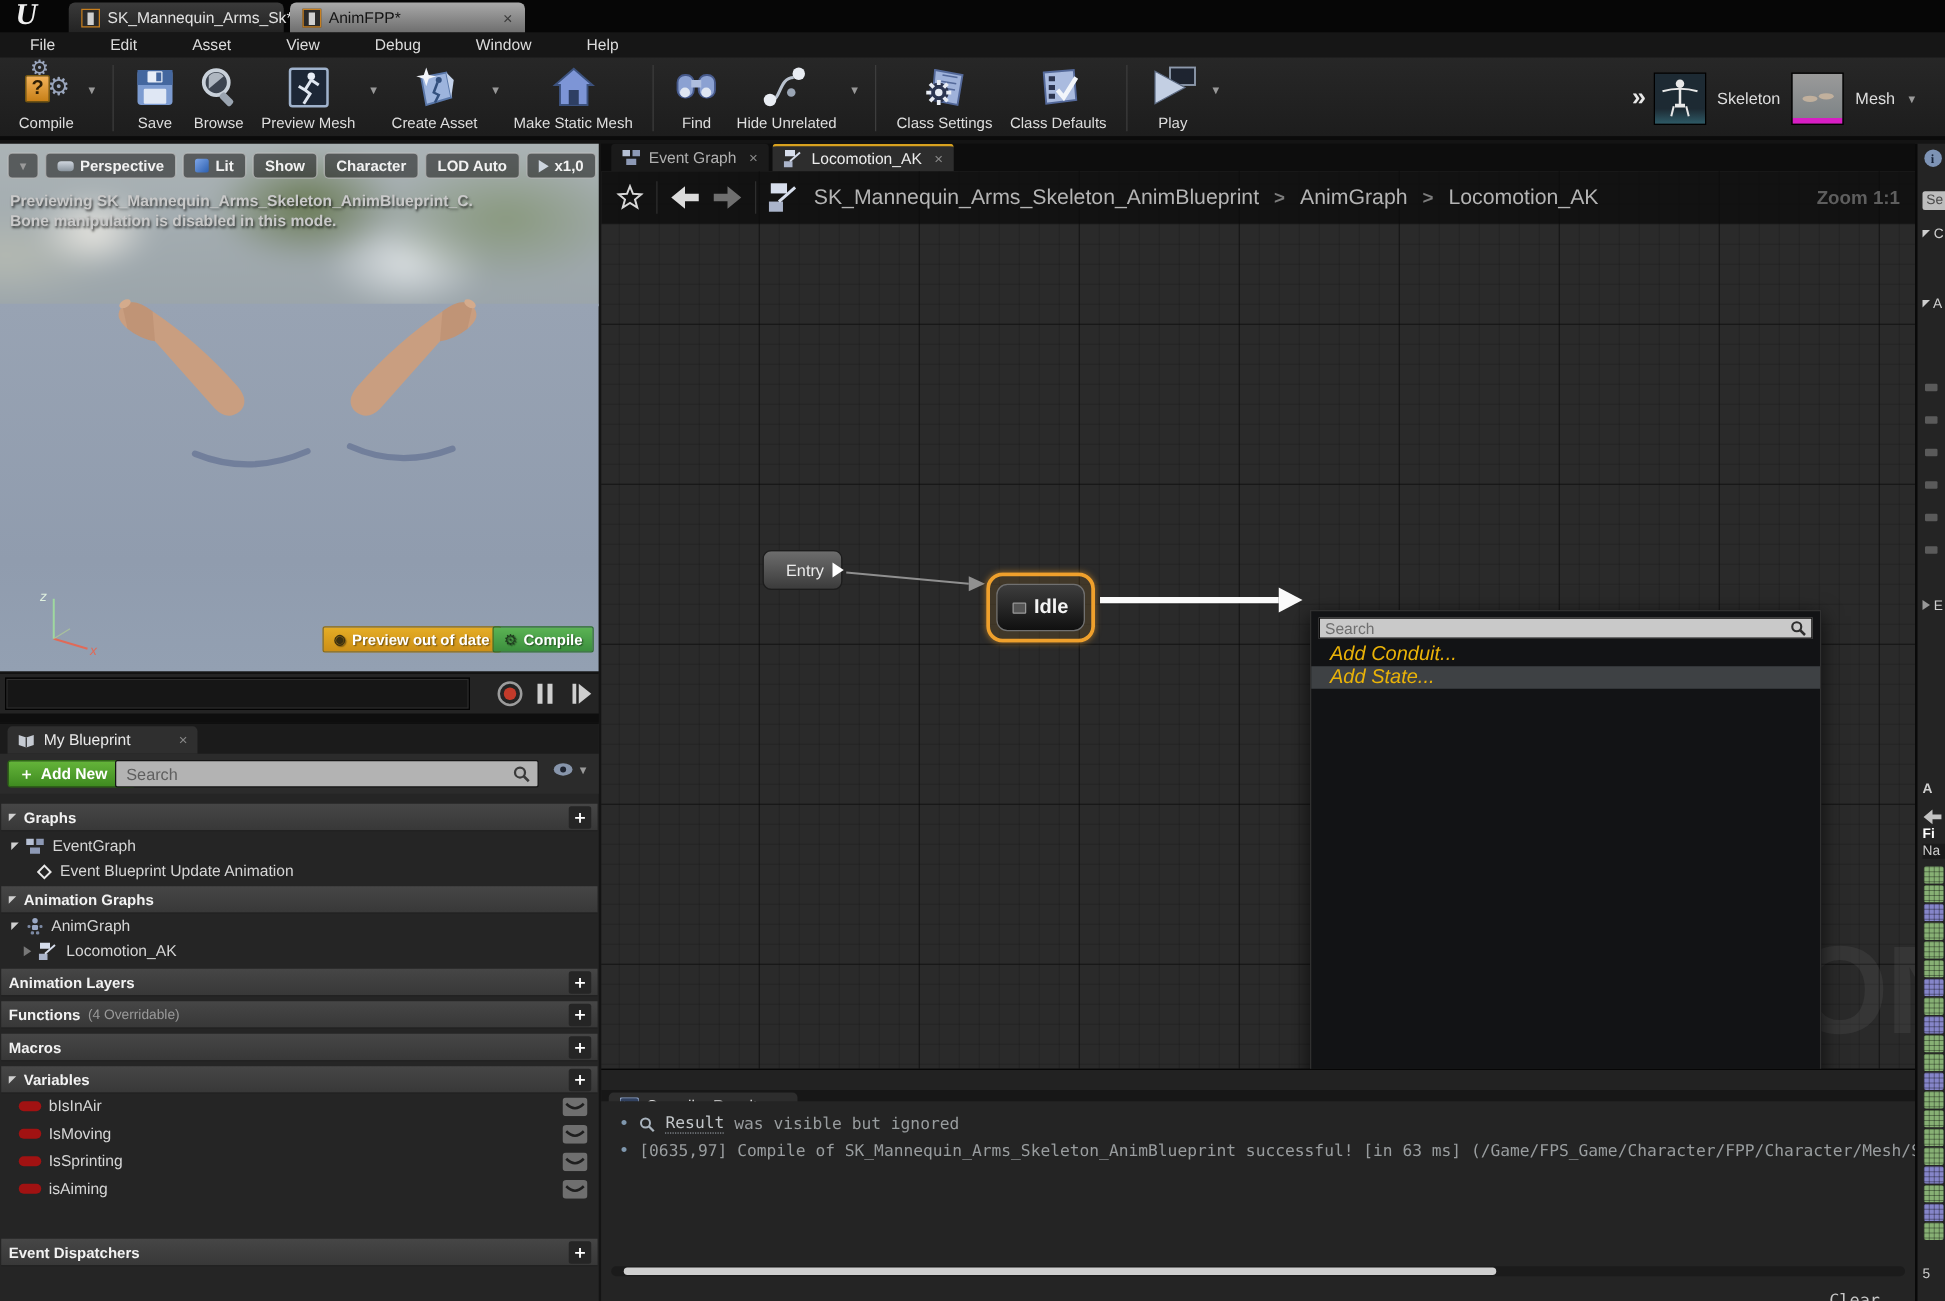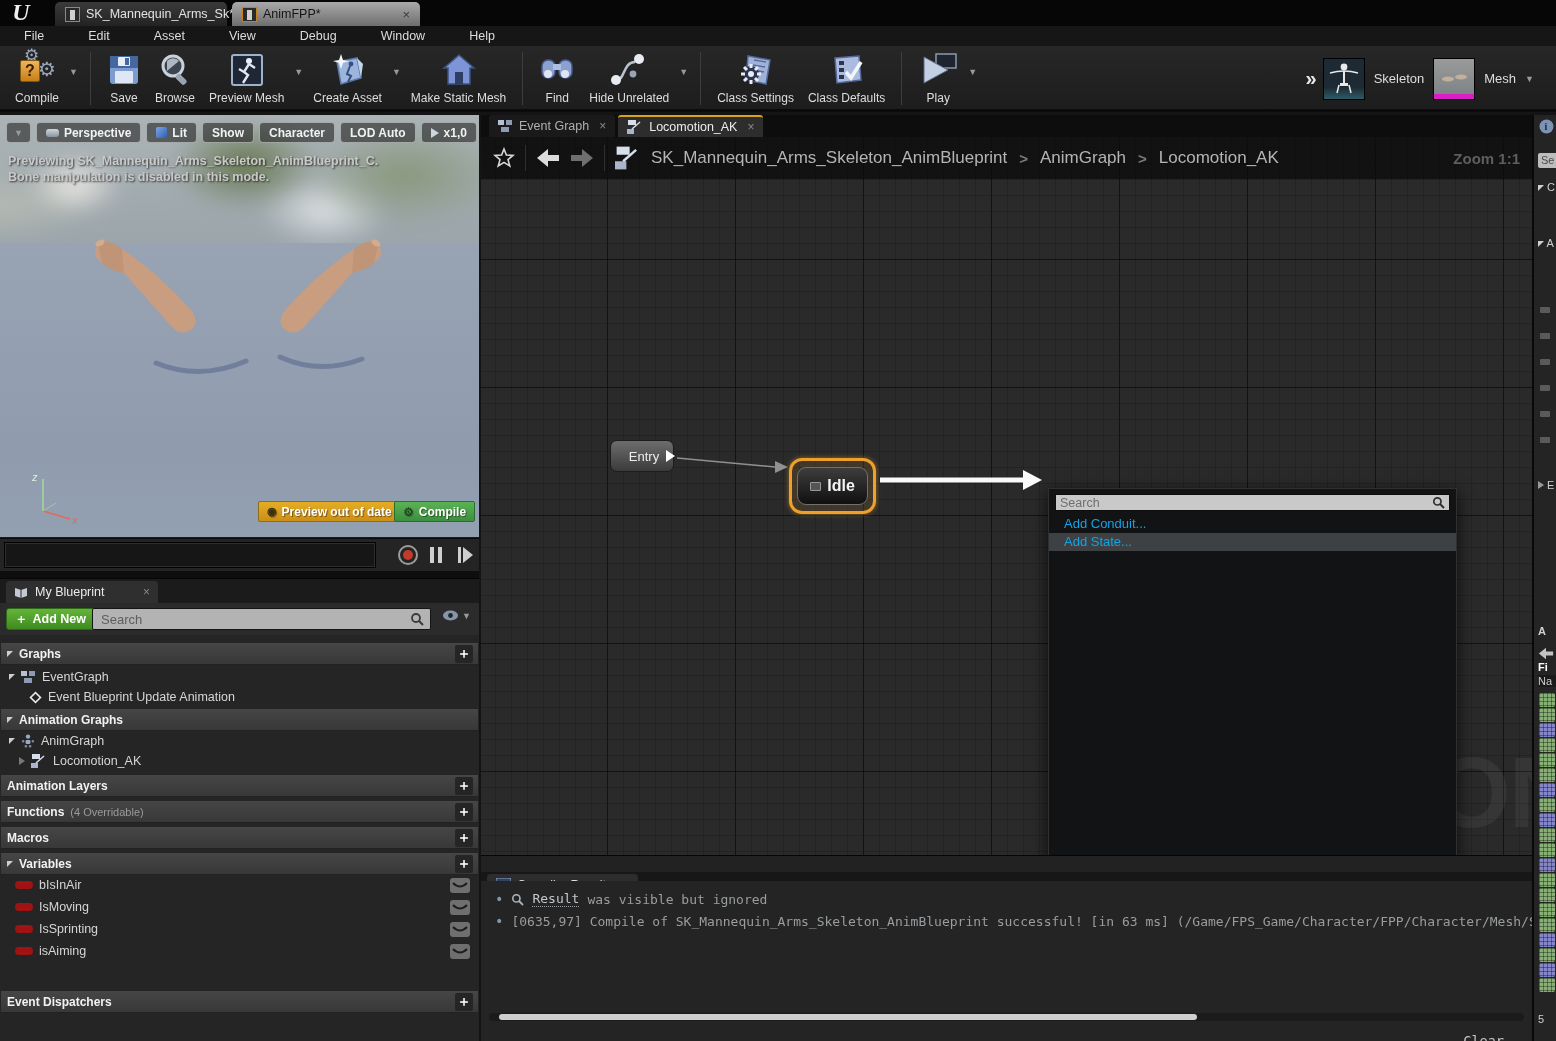--- a/index.html
+++ b/index.html
@@ -124,21 +124,21 @@
   .entry-node .tri { width:0;height:0;border-left:9px solid #fff;border-top:6px solid transparent;border-bottom:6px solid transparent; }
   .idle-outer { position:absolute; left:308px; top:321px; width:87px; height:56px; border:3px solid #efa02c; border-radius:13px; background:rgba(150,110,40,.22); box-shadow:0 0 5px rgba(239,160,44,.55); display:flex; align-items:center; justify-content:center; }
   .idle-inner { width:71px; height:38px; border-radius:9px; background:linear-gradient(#3d3d3d,#101010); border:1px solid #707070; display:flex; align-items:center; justify-content:center; gap:6px; }
   .idle-icon { width:11px; height:9px; background:#555; border:1px solid #999; border-radius:1px; }
   .idle-label { font-weight:bold; font-size:16px; color:#f4f4f4; }
   .wires { position:absolute; left:0; top:0; pointer-events:none; }
   .ctx { position:absolute; left:567px; top:351px; width:409px; height:405px; background:#121315; border:1px solid #303030; box-shadow:0 5px 16px rgba(0,0,0,.75); z-index:6; }
   .ctx-search { margin:5px 6px 4px; height:17px; background:#c9c9c9; border:1px solid #0d0d0d; display:flex; align-items:center; padding-right:4px;}
   .ctx-search input { flex:1; border:none; background:transparent; outline:none; font-size:12.5px; color:#2e2e2e; padding:0 4px; font-family:"Liberation Sans",sans-serif;}
   .ctx-search input::placeholder { color:#6f6f6f; }
-  .ctx-item { height:18px; line-height:18px; padding-left:15px; font-size:13px; color:#0ea5e9; }
+  .ctx-item { height:18px; line-height:18px; padding-left:15px; font-size:16px; color:#eab308;font-style:italic; }
   .ctx-item.selected { background:#3e4144; }
   .watermark { position:absolute; left:952px; top:598px; font-size:100px; font-weight:bold; color:rgba(255,255,255,.06); letter-spacing:-2px; z-index:1; font-family:"Liberation Sans",sans-serif; }
   
   .compiler { position:absolute; left:481px; top:855px; width:1051px; height:186px; background:#222; border-top:1px solid #060606; }
   .ctabrow { position:absolute; left:0; top:0; width:100%; height:24px; background:#171717;margin-top:16px; }
   .ctab { position:absolute; left:6px; top:2px; height:22px; background:#2d2d2d; border-radius:4px 4px 0 0; display:flex; align-items:center; gap:6px; padding:0 9px; font-size:12.5px; color:#dedede; }
   .ctab .close{ color:#808080; font-size:12px; margin-left:4px;}
   .clog { position:absolute; left:0; top:25px; right:0; bottom:0; background:#242424; font-family:"DejaVu Sans Mono", monospace; font-size:13px; color:#999d9f; }
   .clog .row { position:absolute; left:14px; white-space:nowrap; overflow:hidden; right:0; display:flex; align-items:center; gap:8px;}
   .bullet { color:#7f97ad; font-size:14px; }

